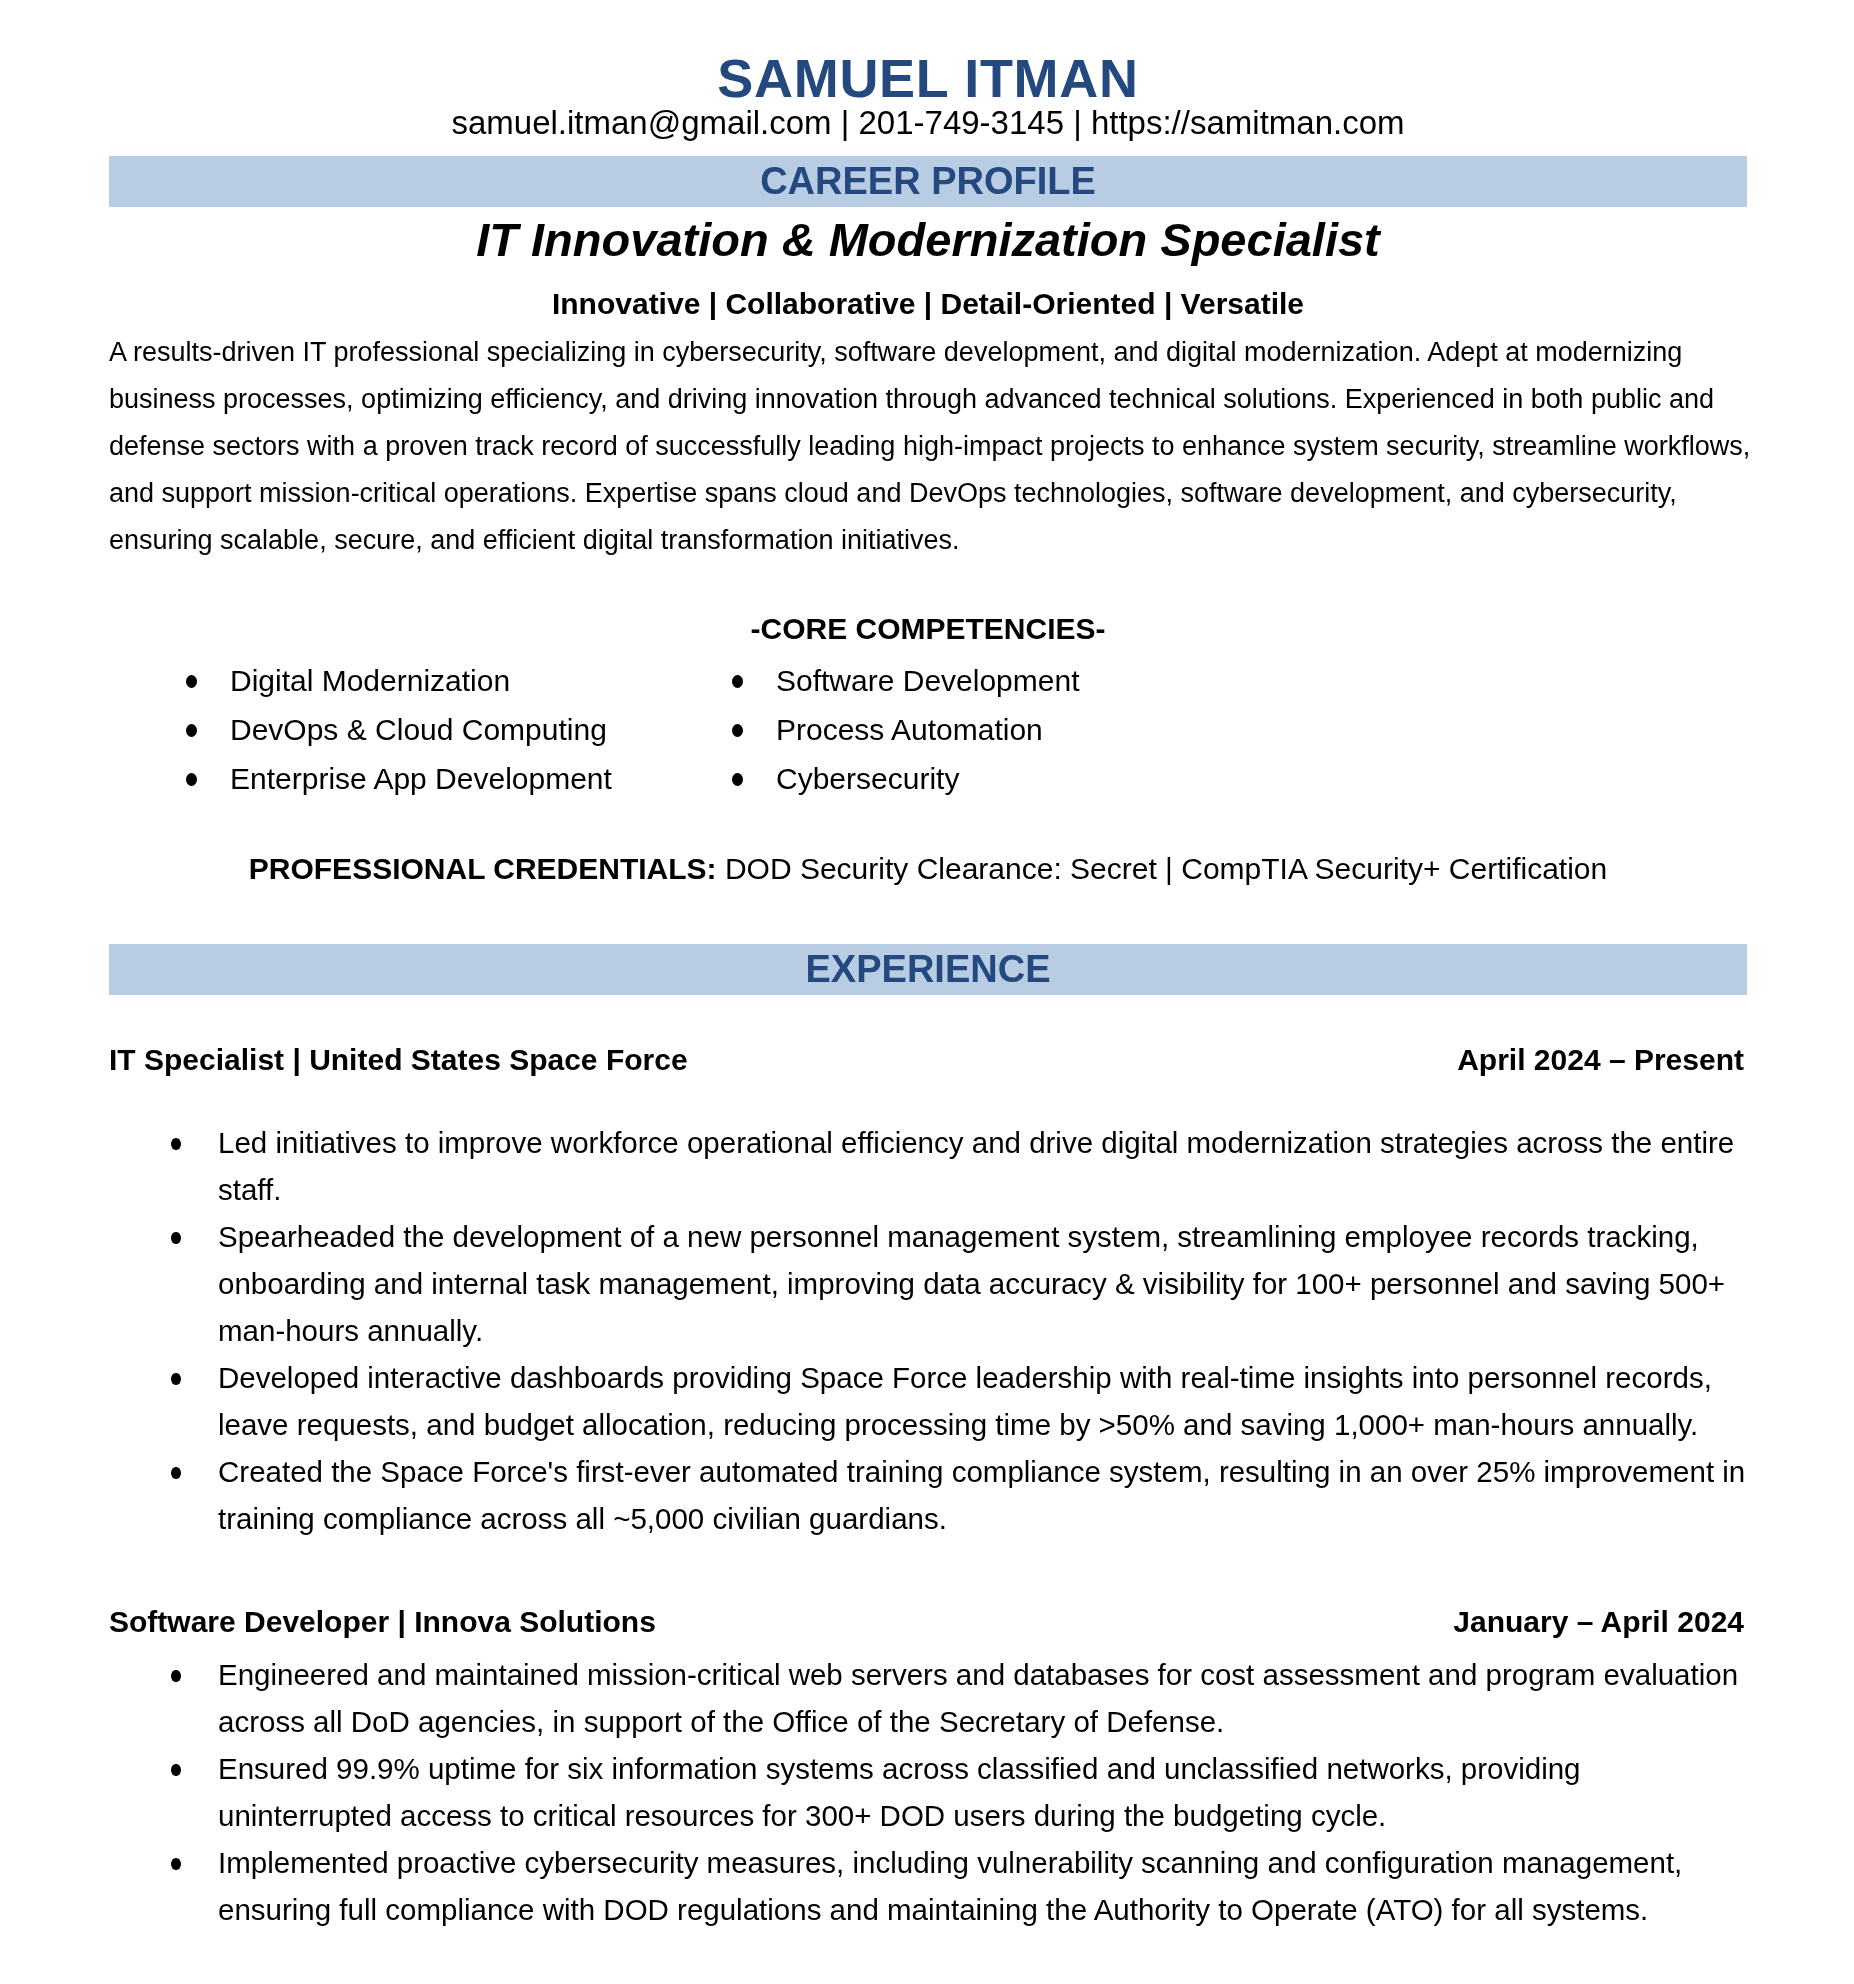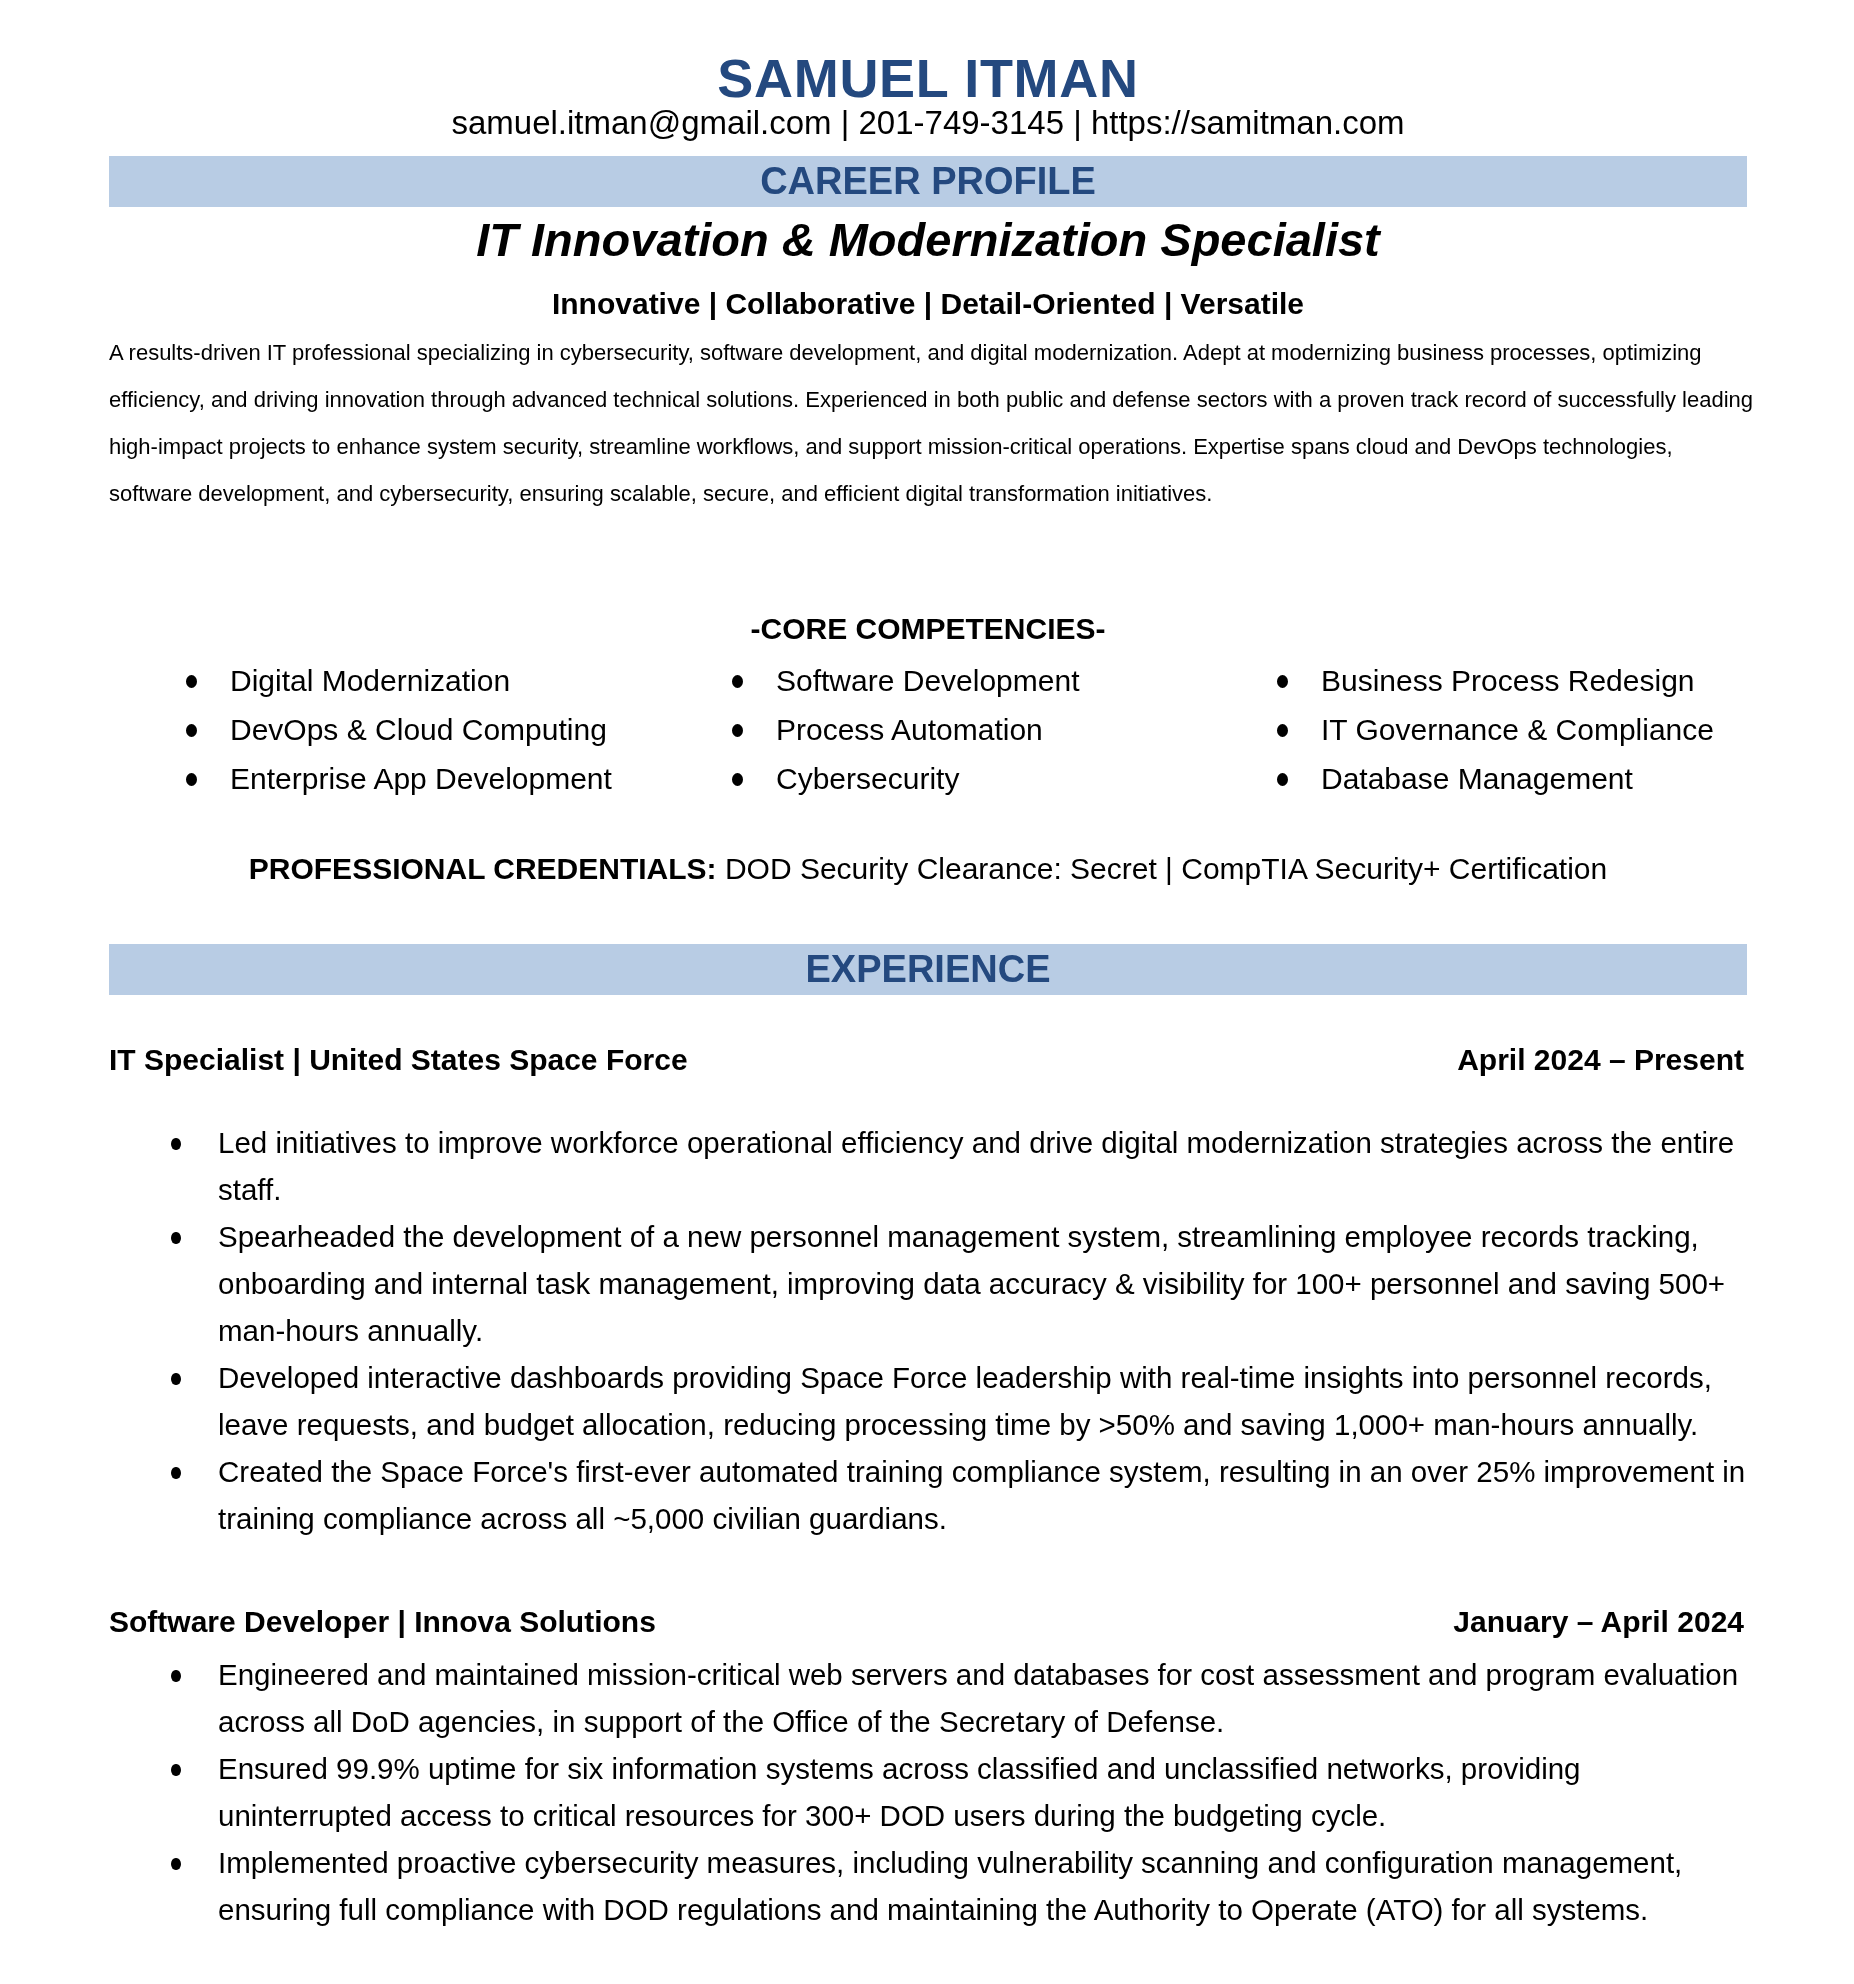--- a/index.html
+++ b/index.html
@@ -7,21 +7,21 @@
          font-family:"Liberation Sans", "DejaVu Sans", sans-serif; color:#000; }
   .page { position:absolute; left:0; top:0; width:1855px; height:1985px; }
   .abs { position:absolute; }
   .center { left:109px; width:1638px; text-align:center; }
   .name { top:10.2px; font-size:54px; font-weight:bold; color:#24497f; letter-spacing:0.7px;margin-top:37px; }
   .contact { top:104px; font-size:33px; }
   .bar { left:109px; width:1638px; height:51px; background:#b8cce4; text-align:center;
          color:#24497f; font-weight:bold; font-size:38px; line-height:51px; }
   .profile-title { top:212px; font-size:47px; font-weight:bold; font-style:italic; }
   .traits { top:287px; font-size:30px; font-weight:bold; }
-  .summary { left:109px; width:1645px; top:329px; font-size:22px; line-height:47px; }
+  .summary { left:109px; width:1645px; top:329px; font-size:27px; line-height:47px; }
   .comp-head { top:612px; font-size:30px; font-weight:bold; }
   .comp-col { font-size:30px; line-height:49px; }
   .comp-item { position:relative; padding-left:44px; white-space:nowrap; }
   .comp-item .dot { position:absolute; left:0; top:19px; width:11px; height:13px; border-radius:50%; background:#000; }
   .cred { top:852px; font-size:30px; }
   .cred b { font-weight:bold; }
   .job-head { left:109px; width:1635px; font-size:30px; font-weight:bold; height:44px; }
   .job-head .title { position:absolute; left:0; top:0; }
   .job-head .dates { position:absolute; right:0; top:0; }
   .bullets { left:109px; width:1645px; font-size:29.5px; line-height:47px; }
@@ -48,25 +48,20 @@
   <div class="abs comp-col" style="left:186px; top:656px;">
     <div class="comp-item"><span class="dot"></span><span>Digital Modernization</span></div>
     <div class="comp-item"><span class="dot"></span><span>DevOps &amp; Cloud Computing</span></div>
     <div class="comp-item"><span class="dot"></span><span>Enterprise App Development</span></div>
   </div>
   <div class="abs comp-col" style="left:732px; top:656px;">
     <div class="comp-item"><span class="dot"></span><span>Software Development</span></div>
     <div class="comp-item"><span class="dot"></span><span>Process Automation</span></div>
     <div class="comp-item"><span class="dot"></span><span>Cybersecurity</span></div>
   </div>
-  <div class="abs comp-col" style="left:1277px; top:656px;">
-    <div class="comp-item"><span class="dot"></span><span>Business Process Redesign</span></div>
-    <div class="comp-item"><span class="dot"></span><span>IT Governance &amp; Compliance</span></div>
-    <div class="comp-item"><span class="dot"></span><span>Database Management</span></div>
-  </div>
 
   <div class="abs center cred"><b>PROFESSIONAL CREDENTIALS:</b><span> DOD Security Clearance: Secret | CompTIA Security+ Certification</span></div>
 
   <div class="abs bar" style="top:944px;">EXPERIENCE</div>
 
   <div class="abs job-head" style="top:1043px;">
     <span class="title">IT Specialist | United States Space Force</span>
     <span class="dates">April 2024 – Present</span>
   </div>
   <div class="abs bullets" style="top:1109px;margin-top:10px;">

